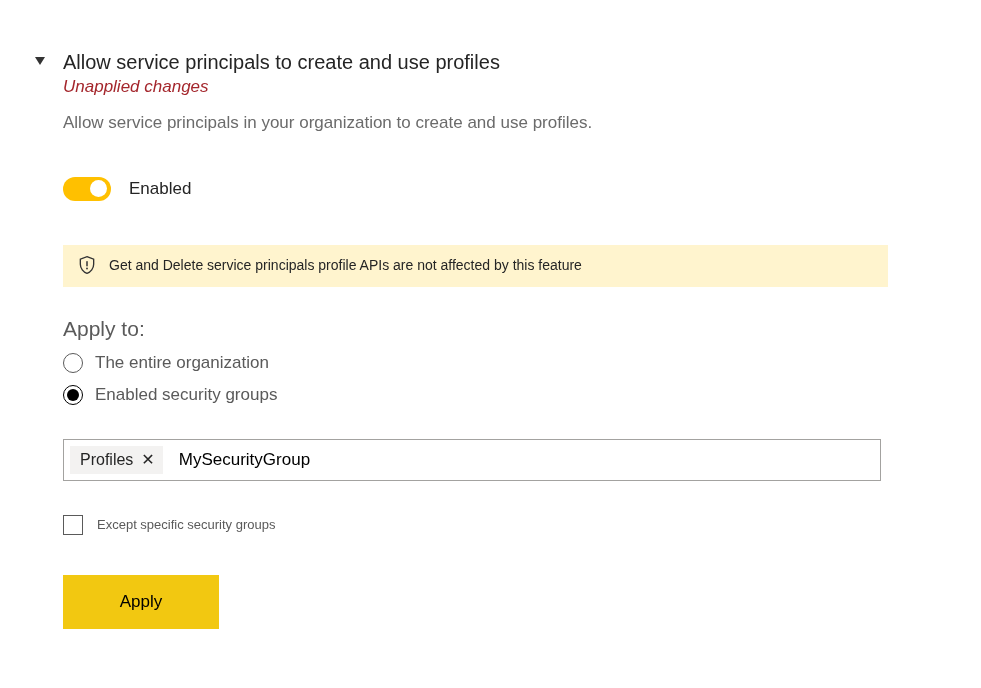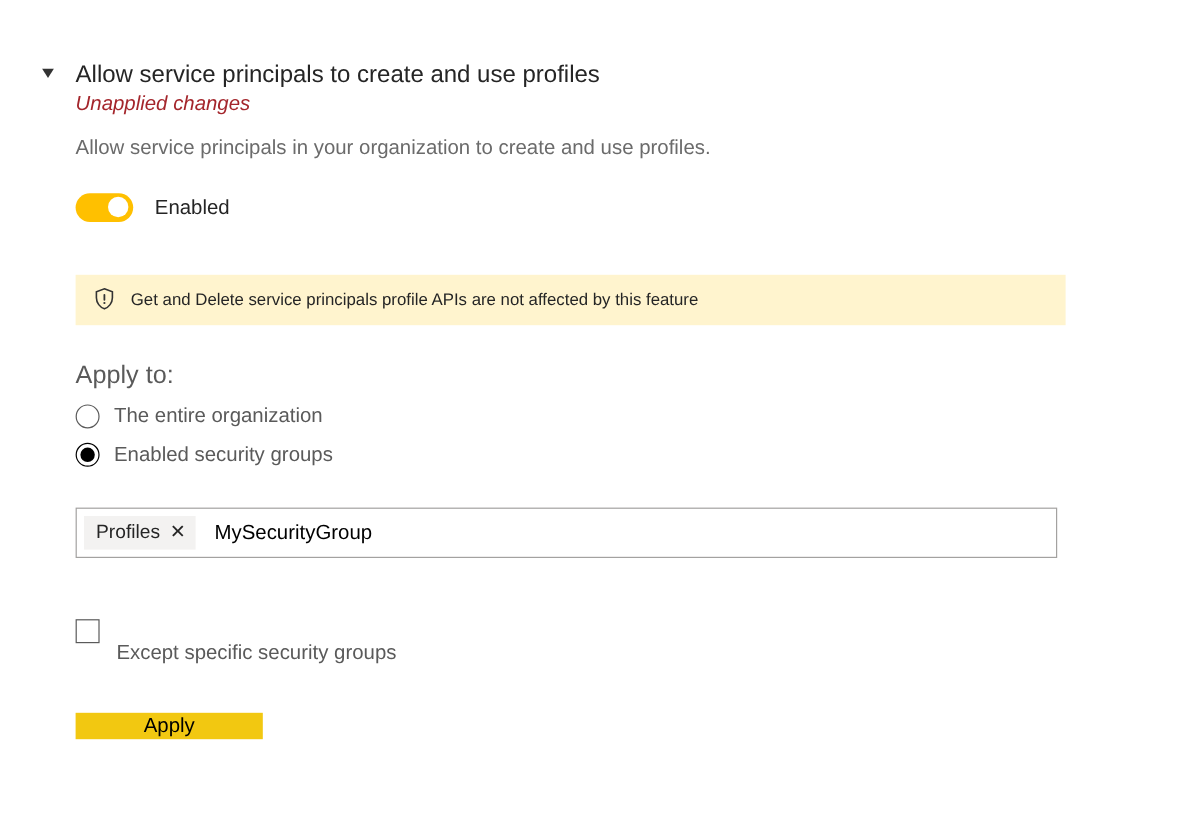--- a/index.html
+++ b/index.html
@@ -67,21 +67,21 @@
       width: 835px;
     }
     .description {
       font-size: 17px;
       color: var(--text-gray);
       line-height: 1.4;
     }
     .toggle-row {
       display: flex;
       align-items: center;
-      margin-top: 26px;
+      margin-top: 42px;
     }
     .toggle {
       position: relative;
       width: 48px;
       height: 24px;
       background: var(--yellow-toggle);
       border-radius: 12px;
       display: flex;
       align-items: center;
       cursor: pointer;
@@ -204,30 +204,29 @@
     }
     .checkbox-box {
       width: 20px;
       height: 20px;
       border: 1.5px solid var(--text-medium);
       box-sizing: border-box;
       flex-shrink: 0;
     }
     .checkbox-label {
       margin-left: 14px;
-      font-size: 17px;
+      font-size: 13px;
       color: var(--text-medium);
-      margin-top: 35px;
     }
     .button-row {
       margin-top: 40px;
       display: flex;
     }
     .btn {
-      height: 22px;
+      height: 54px;
       display: flex;
       align-items: center;
       justify-content: center;
       font-size: 17px;
       cursor: pointer;
       border: none;
       font-family: inherit;
     }
     .btn-apply {
       background: var(--yellow-accent);

